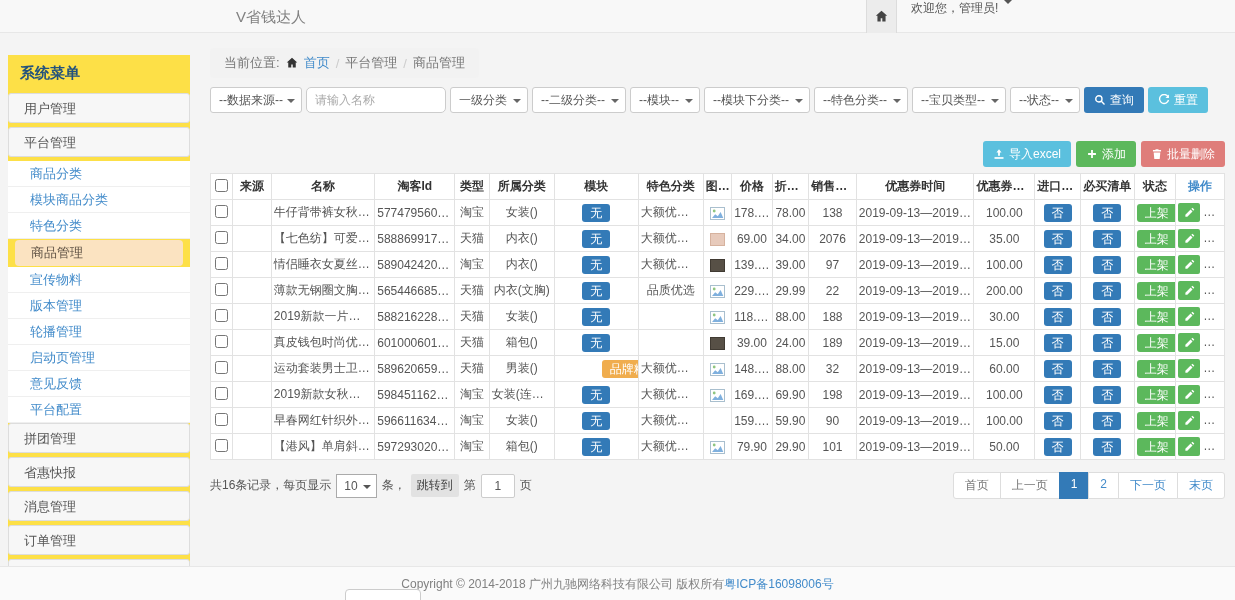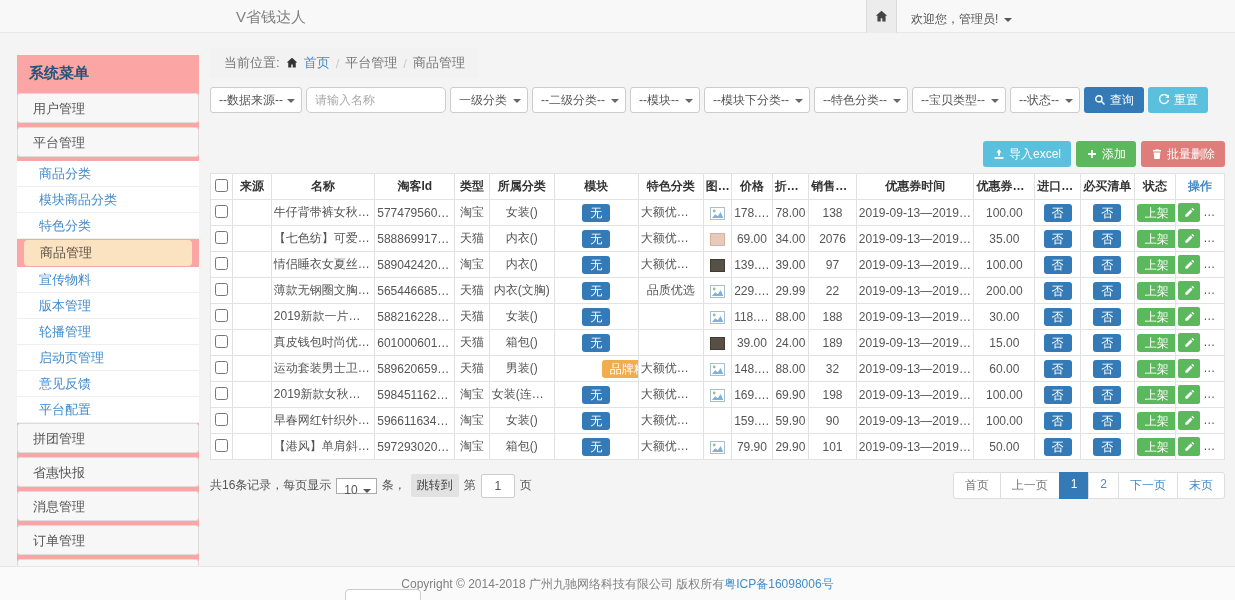--- a/index.html
+++ b/index.html
@@ -12,26 +12,26 @@
 
   
   .topbar { position:absolute; top:0; left:0; right:0; height:33px;
     background:#f8f8f8; border-bottom:1px solid #e7e7e7; }
   .topbar .brand { position:absolute; left:236px; top:0; line-height:33px;
     font-size:15px; color:#818181; }
   .top-right { position:absolute; left:866px; top:0; height:33px; display:flex; align-items:stretch; }
   .home-box { width:31px; display:flex; align-items:center; justify-content:center;
     background:#ececec; border-left:1px solid #dcdcdc; border-right:1px solid #dcdcdc; cursor:pointer; }
   .home-box svg { width:13px; height:13px; fill:#444; }
-  .welcome { display:flex; align-items:center; gap:6px; padding:0 14px; font-size:12px; color:#555; cursor:pointer;margin-top:6px; }
+  .welcome { display:flex; align-items:flex-start; gap:6px; padding:0 14px; font-size:12px; color:#555; cursor:pointer; }
   .caret { width:0; height:0; border-left:4px solid transparent; border-right:4px solid transparent; border-top:4px solid #555; display:inline-block; }
 
   
-  .sidebar { position:absolute; left:17px; top:55px; width:182px; height:511px;
-    background:#fca5a5; overflow:hidden; }
+  .sidebar { position:absolute; left:8px; top:55px; width:182px; height:511px;
+    background:#fde047; overflow:hidden; }
   .side-title { font-size:15px; font-weight:bold; color:#23527c; padding:9px 12px 10px 12px; }
   .side-item { font-size:13px; cursor:pointer; }
   .side-item.group { background:#f7f7f7; border:1px solid #ddd; border-radius:3px;
     padding:6px 15px; margin:0 0 4px 0; color:#555; height:30px; line-height:17px; }
   .side-item.sub { color:#428bca; padding:5px 12px 5px 22px; border-bottom:1px solid #efefef;
     height:26px; line-height:16px; background:#fff; }
   .side-item.active { color:#5e5143; padding:5px 12px 5px 16px; margin:1px 7px; height:26px; line-height:16px;
     background:#fbe3c1; border-radius:4px; border-bottom:none; }
 
   
@@ -92,21 +92,21 @@
 
   .opbtn { display:inline-flex; align-items:center; justify-content:center; width:22px; height:19px;
     border:none; border-radius:2px; cursor:pointer; vertical-align:middle; }
   .opbtn svg { width:11px; height:11px; fill:#fff; }
   .opbtn.edit { background:#5cb85c; margin-right:3px; }
   .opbtn.del { background:#d9534f; }
 
   
   .pagebar { display:flex; justify-content:space-between; align-items:center; margin-top:12px; font-size:12px; color:#555; }
   .pagebar-left { display:flex; align-items:center; gap:5px; }
-  .pp-select { position:relative; height:16px; line-height:22px; border:1px solid #aaa; background:#fff;
+  .pp-select { position:relative; height:24px; line-height:22px; border:1px solid #aaa; background:#fff;
     padding:0 18px 0 7px; font-size:12px; cursor:pointer; }
   .pp-select .caret { position:absolute; right:5px; top:10px; }
   .jump-chip { background:#e2e2e2; color:#404040; padding:3px 6px; border-radius:2px; cursor:pointer; }
   .page-input { width:34px; height:24px; border:1px solid #ccc; border-radius:2px; text-align:center;
     font-size:12px; color:#555; font-family:inherit; }
   .pager { display:flex; }
   .pager .pg { border:1px solid #ddd; background:#fff; padding:4px 11px; margin-left:-1px;
     font-size:12px; cursor:pointer; }
   .pager .pg:first-child { border-radius:3px 0 0 3px; margin-left:0; }
   .pager .pg:nth-last-of-type(1) { border-radius:0 3px 3px 0; }

